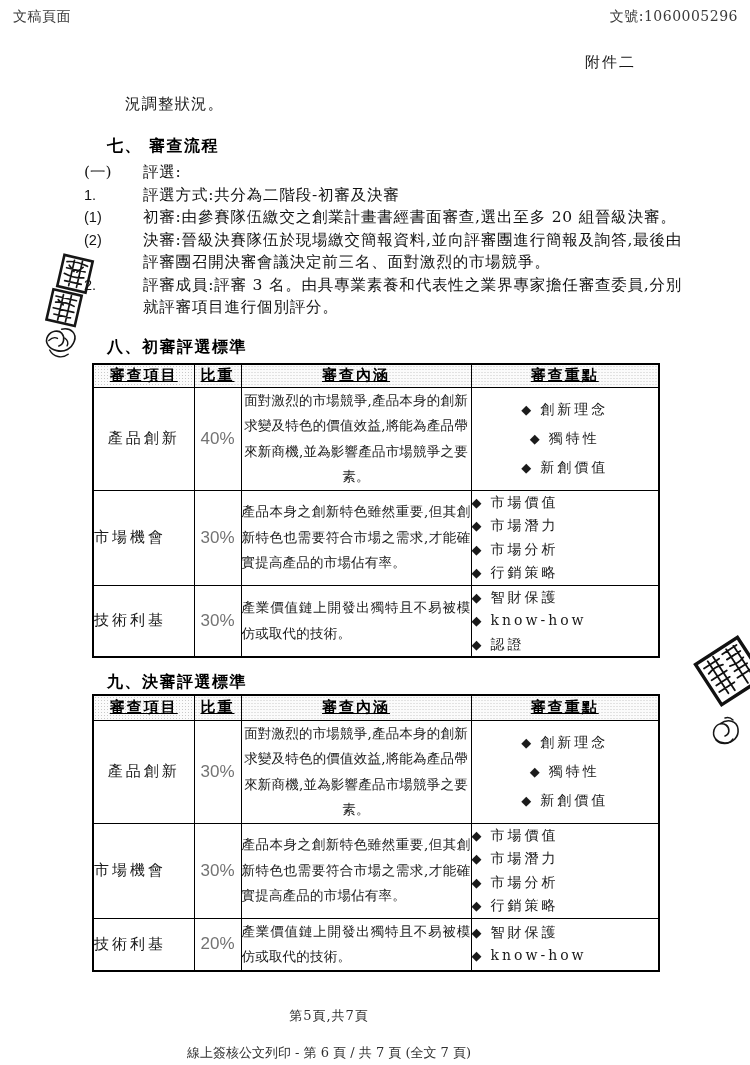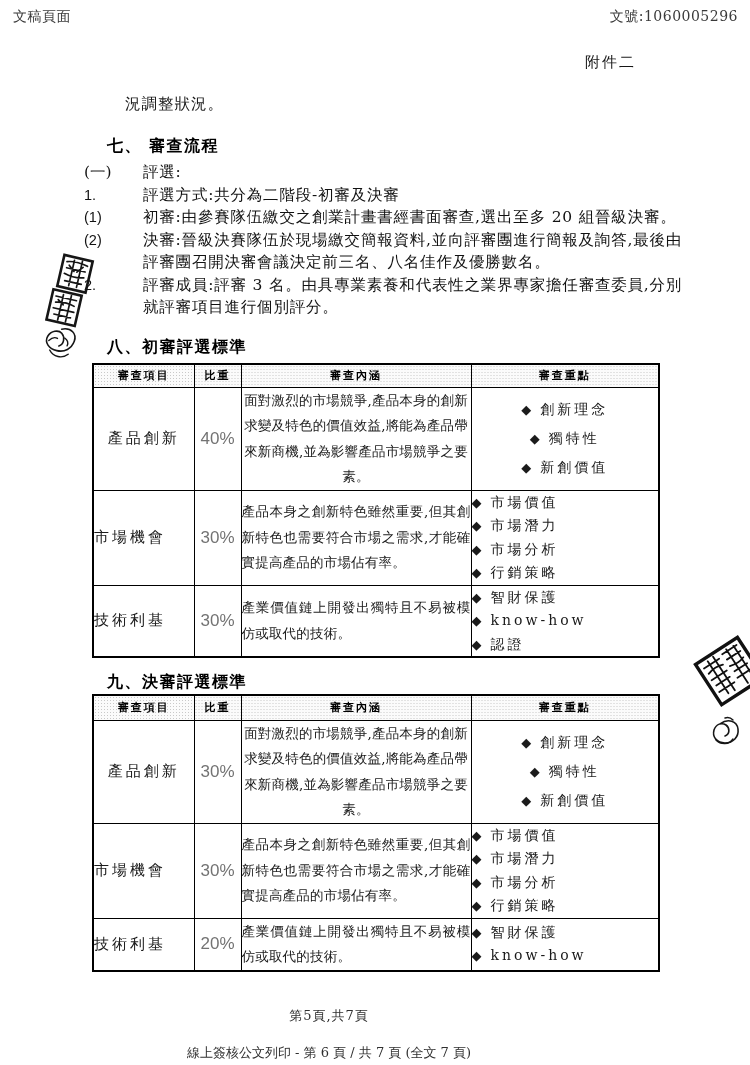--- a/index.html
+++ b/index.html
@@ -26,24 +26,25 @@
   .li .mk{position:absolute;left:0;top:0;letter-spacing:0;}
   .mk-sans{font-family:"Liberation Sans",sans-serif;font-size:14.5px;}
   .li .tx{display:block;margin-left:59px;}
 
   
   .crit-table{position:absolute;left:92px;border-collapse:collapse;table-layout:fixed;width:566px;border:2px solid #000;}
   .tbl1{top:363px;}
   .tbl2{top:694px;}
   .crit-table th,.crit-table td{border:1.5px solid #000;box-sizing:border-box;padding:0;vertical-align:middle;}
   .crit-table th{
-    font-size:11px;font-weight:bold;letter-spacing:2px;text-align:center;color:#000;
+    font-size:15px;font-weight:bold;letter-spacing:2px;text-align:center;color:#000;
     background-color:#fbfbfb;
     background-image:radial-gradient(#c9c9c9 0.8px, rgba(0,0,0,0) 0.9px);
     background-size:3px 3px;
+    text-decoration:underline;
   }
   .tbl1 th{height:23px;}
   .tbl2 th{height:25px;}
   .rowA td{height:103px;text-align:center;}
   .rowB td{height:92px;}
   .rowC1 td{height:70px;}
   .rowC2 td{height:48px;}
   .c-item{padding-left:9px;font-size:15px;letter-spacing:3px;}
   .c-weight{text-align:center;font-family:"Liberation Sans",sans-serif;font-size:17px;color:#737373;}
   .c-content{padding:3px 8px 3px 9px;font-size:13.5px;line-height:25.5px;letter-spacing:.2px;text-align:justify;}
@@ -110,21 +111,21 @@
     <div class="li">
       <span class="mk mk-sans">1.</span>
       <span class="tx">評選方式:共分為二階段-初審及決審</span>
     </div>
     <div class="li">
       <span class="mk mk-sans">(1)</span>
       <span class="tx">初審:由參賽隊伍繳交之創業計畫書經書面審查,選出至多 20 組晉級決審。</span>
     </div>
     <div class="li">
       <span class="mk mk-sans">(2)</span>
-      <span class="tx">決審:晉級決賽隊伍於現場繳交簡報資料,並向評審團進行簡報及詢答,最後由評審團召開決審會議決定前三名、八名佳作及優勝數名。</span>
+      <span class="tx">決審:晉級決賽隊伍於現場繳交簡報資料,並向評審團進行簡報及詢答,最後由評審團召開決審會議決定前三名、面對激烈的市場競爭。</span>
     </div>
     <div class="li">
       <span class="mk mk-sans">2.</span>
       <span class="tx">評審成員:評審 3 名。由具專業素養和代表性之業界專家擔任審查委員,分別就評審項目進行個別評分。</span>
     </div>
   </div>
 
   <div class="sec-title t1-title">八、初審評選標準</div>
 
   <table class="crit-table tbl1">

